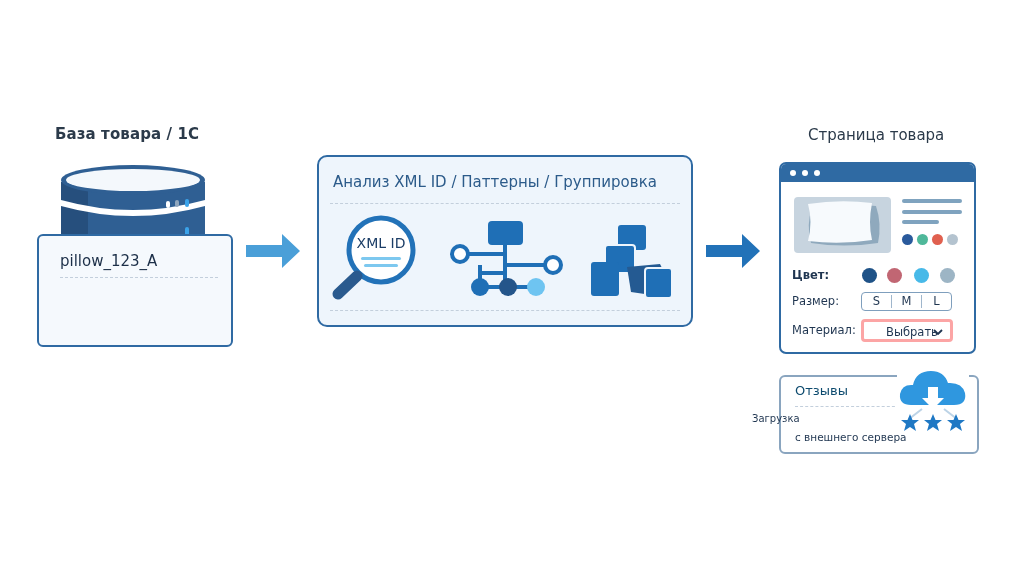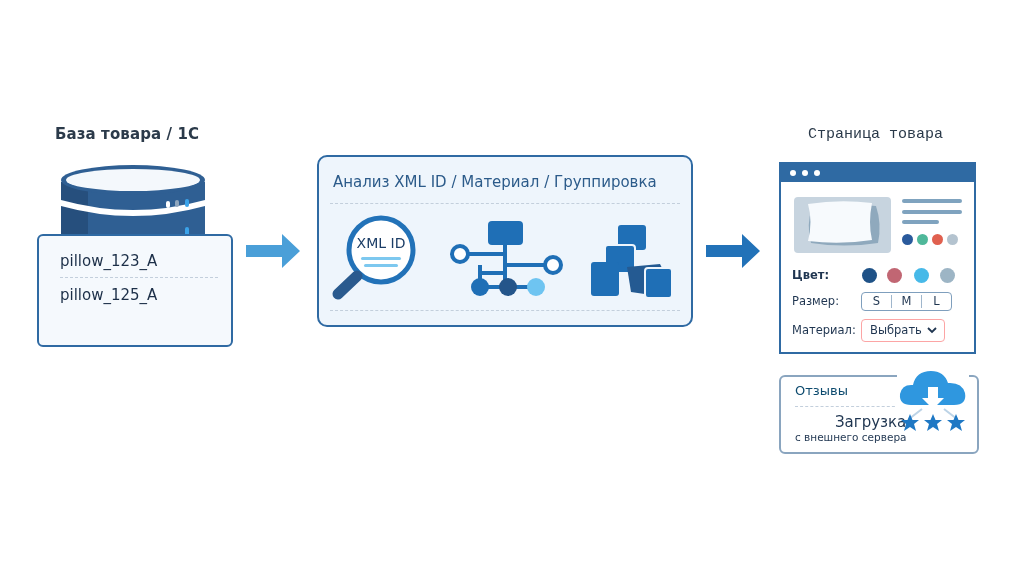--- a/index.html
+++ b/index.html
@@ -32,53 +32,53 @@
     background: #eef5fc; border: 2px solid #2f6aa3; border-radius: 10px;
   }
   .center-title { left: 333px; top: 173px; font-size: 15px; color: #2c5b8a; }
   .center-dash-top { left: 330px; top: 203px; width: 350px; border-top: 1px dashed #c3cfdc; }
   .center-dash-bot { left: 330px; top: 310px; width: 350px; border-top: 1px dashed #c3cfdc; }
   .icon-mag { left: 328px; top: 215px; width: 100px; height: 90px; }
   .icon-tree { left: 450px; top: 218px; width: 115px; height: 82px; }
   .icon-blocks { left: 585px; top: 222px; width: 90px; height: 78px; }
 
   
-  .page-title { left: 808px; top: 126px; font-size: 15px; color: #2b3a4a; font-family: Liberation Mono, monospace; }
+  .page-title { left: 808px; top: 126px; font-size: 15px; color: #2b3a4a; }
   .browser {
     left: 779px; top: 162px; width: 197px; height: 192px;
-    background: #ffffff; border: 2px solid #2f6aa3; border-radius: 0; overflow: hidden;
+    background: #ffffff; border: 2px solid #2f6aa3; border-radius: 7px; overflow: hidden;
   }
   .browser-bar { position: absolute; left: 0; top: 0; width: 100%; height: 18px; background: #2f6aa3; }
   .dot { position: absolute; top: 6px; width: 6px; height: 6px; border-radius: 50%; background: #fff; }
   .pillow-box { position: absolute; left: 13px; top: 33px; width: 97px; height: 56px; background: #c7d4df; border-radius: 4px; }
   .txt-line { position: absolute; height: 4px; border-radius: 2px; background: #7fa3bf; }
   .swatch { position: absolute; width: 11px; height: 11px; border-radius: 50%; }
   .label { position: absolute; font-size: 11.5px; color: #1f3550; }
   .cdot { position: absolute; width: 15px; height: 15px; border-radius: 50%; }
   .size-box {
     position: absolute; left: 80px; top: 128px; width: 91px; height: 19px;
     border: 1px solid #7f9fbd; border-radius: 4px; display: flex; align-items: center;
     font-size: 11.5px; color: #1f3550;
   }
   .size-opt { flex: 1; text-align: center; height: 13px; line-height: 13px; }
   .size-opt + .size-opt { border-left: 1px solid #9fb6cc; }
   .select-box {
-    position: absolute; left: 80px; top: 155px; width: 84px; height: 23px;
-    border: 1px solid #fca5a5; border-radius: 4px; font-size: 11.5px; color: #1f3550;
-    padding-left: 8px; line-height: 21px;
+    position: absolute; left: 80px; top: 155px; width: 92px; height: 23px;
+    border: 3px solid #fca5a5; border-radius: 4px; font-size: 11.5px; color: #1f3550;
+    padding-left: 22px; line-height: 21px;
   }
   .select-chev { position: absolute; right: 7px; top: 7px; width: 10px; height: 7px; }
 
   .reviews {
     left: 779px; top: 375px; width: 200px; height: 79px;
     background: #ffffff; border: 2px solid #8aa5bf; border-radius: 6px;
   }
   .rev-title { left: 795px; top: 383px; font-size: 13px; color: #0c4a6e; }
   .rev-dash { left: 795px; top: 406px; width: 105px; border-top: 1px dashed #c3cfdc; }
-  .rev-sub1 { left: 835px; top: 413px; font-size: 15px; color: #1f3550; }
+  .rev-sub1 { left: 752px; top: 413px; font-size: 10px; color: #1f3550; }
   .rev-sub2 { left: 795px; top: 431px; font-size: 10.5px; color: #1f3550; }
   .cloud { left: 897px; top: 365px; width: 72px; height: 70px; }
 </style>
 </head>
 <body>
 
 <div class="abs db-title">База товара / 1С</div>
 
 <svg class="abs db-icon" viewBox="0 0 150 80">
   <path d="M3 22 L3 80 L147 80 L147 22 Z" fill="#2f5f93"></path>
@@ -87,29 +87,28 @@
   <ellipse cx="75" cy="20" rx="72" ry="15" fill="#2f5f93"></ellipse>
   <ellipse cx="75" cy="20" rx="67" ry="11" fill="#f4f8fc"></ellipse>
   <rect x="108" y="41" width="4" height="7" rx="2" fill="#ffffff"></rect>
   <rect x="117" y="40" width="4" height="7" rx="2" fill="#8fa6bd"></rect>
   <rect x="127" y="39" width="4" height="8" rx="2" fill="#3aa3ea"></rect>
   <rect x="127" y="67" width="4" height="9" rx="2" fill="#3aa3ea"></rect>
 </svg>
 
 <div class="abs db-list">
   <div class="db-row sep">pillow_123_A</div>
-  <div class="db-row">pillow_125_A</div>
 </div>
 
 <svg class="abs arrow arrow1" viewBox="0 0 60 40">
   <path d="M2 14 L38 14 L38 3 L56 20 L38 37 L38 26 L2 26 Z" fill="#4a9fd8"></path>
 </svg>
 
 <div class="abs center-box"></div>
-<div class="abs center-title">Анализ XML ID / Материал / Группировка</div>
+<div class="abs center-title">Анализ XML ID / Паттерны / Группировка</div>
 <div class="abs center-dash-top"></div>
 <div class="abs center-dash-bot"></div>
 
 <svg class="abs icon-mag" viewBox="0 0 100 90">
   <circle cx="53" cy="35" r="32" fill="#ffffff" stroke="#2272b8" stroke-width="5"></circle>
   <text x="53" y="33" text-anchor="middle" font-family="DejaVu Sans, sans-serif" font-size="14" fill="#1b3d66">XML ID</text>
   <rect x="33" y="42" width="40" height="3" rx="1.5" fill="#7dc8ef"></rect>
   <rect x="36" y="49" width="34" height="3" rx="1.5" fill="#7dc8ef"></rect>
   <path d="M29 59 L33 63" stroke="#2272b8" stroke-width="5"></path>
   <path d="M10 79 L29 61" stroke="#2a5a8e" stroke-width="11" stroke-linecap="round"></path>

